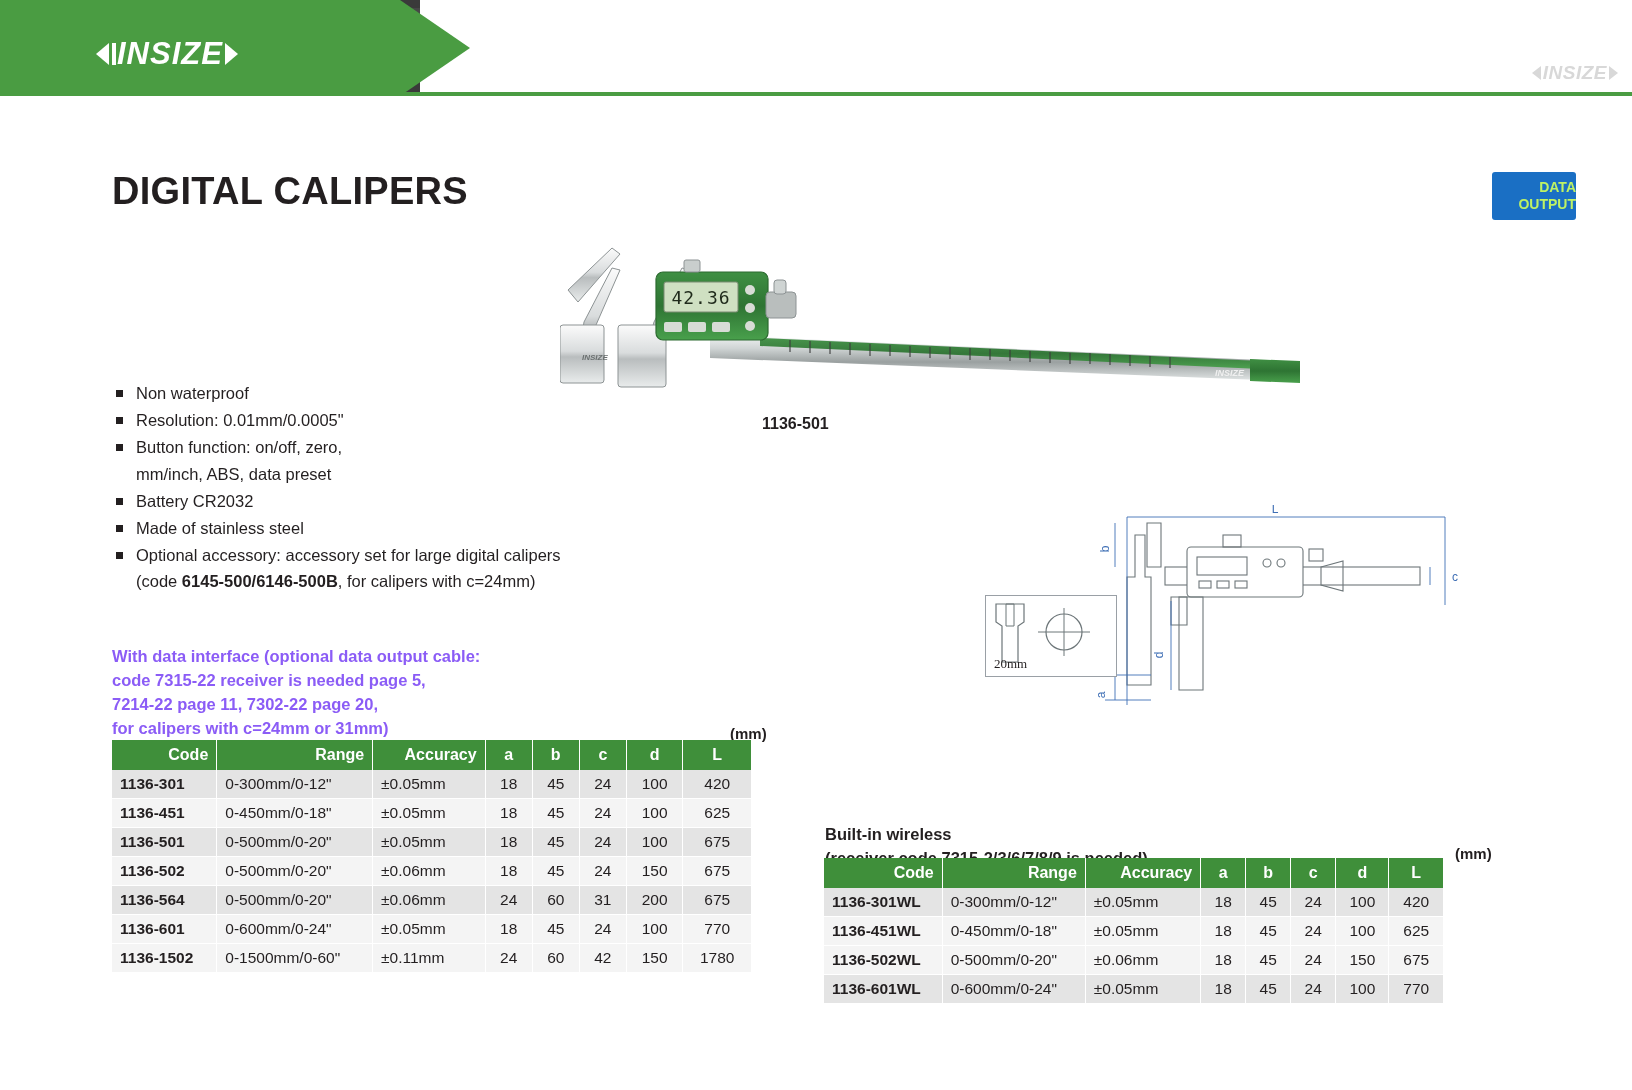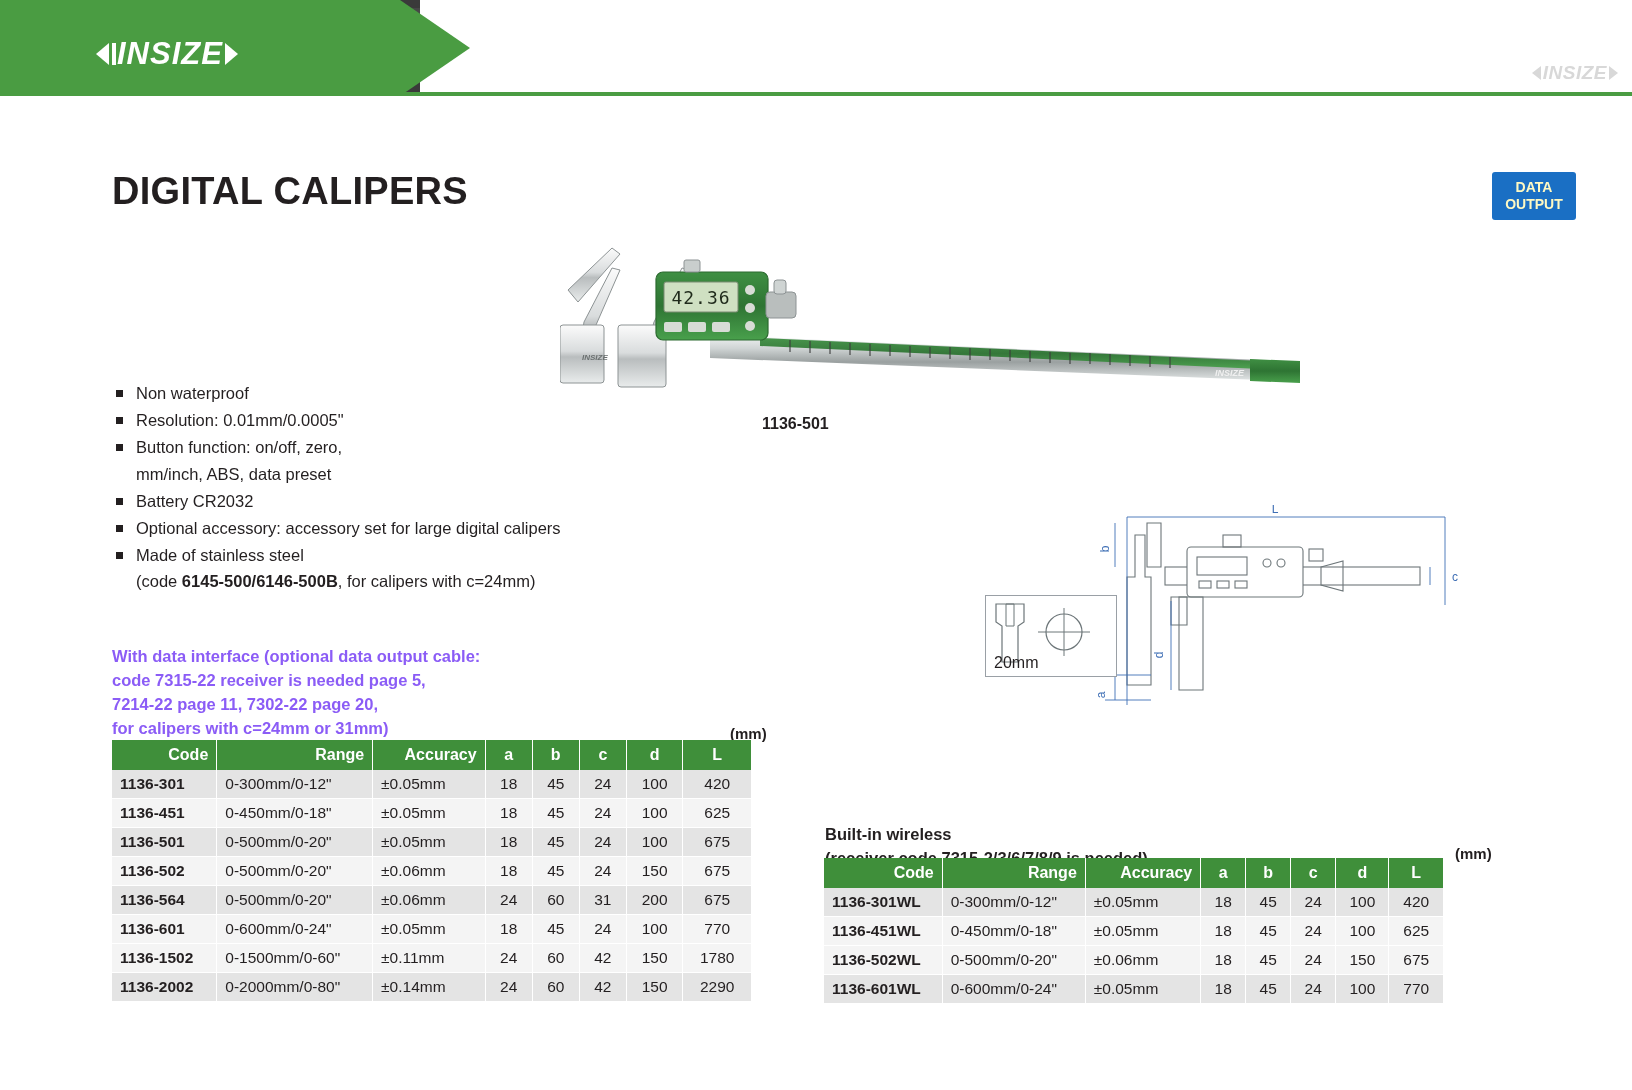--- a/index.html
+++ b/index.html
@@ -104,26 +104,26 @@
     letter-spacing: 0.3px;
   }
 
   
   .data-output-badge {
     position: absolute;
     right: 56px; top: 172px;
     width: 84px; height: 48px;
     background: #1a6fc4;
     border-radius: 3px;
-    color: #fef9c3;
+    color: #bef264;
     font-size: 14px;
     font-weight: bold;
     display: flex;
     flex-direction: column;
-    align-items: center;
+    align-items: flex-end;
     justify-content: center;
     line-height: 1.25;
   }
 
   
   .bullets {
     position: absolute;
     left: 114px; top: 382px;
     width: 620px;
     font-size: 16.5px;
@@ -171,22 +171,23 @@
   .insert-box {
     position: absolute;
     left: 985px; top: 595px;
     width: 130px; height: 80px;
     border: 1px solid #9aa0a6;
     background: #fff;
   }
   .insert-label {
     position: absolute;
     left: 8px; bottom: 4px;
-    font-size: 16px;
-    color: #231f20;
+    font-size: 13px;
+    color: #231f20;
+    font-family: Liberation Serif, serif;
   }
 
   
   .left-heading {
     position: absolute;
     left: 112px; top: 645px;
     font-size: 16.5px;
     font-weight: bold;
     color: #8b5cf6;
     line-height: 1.45;
@@ -375,22 +376,22 @@
   </svg>
 </div>
 <div class="caliper-caption">1136-501</div>
 
 <div class="bullets">
   <div class="bullet-row">Non waterproof</div>
   <div class="bullet-row">Resolution: 0.01mm/0.0005"</div>
   <div class="bullet-row">Button function: on/off, zero,</div>
   <div class="bullet-sub">mm/inch, ABS, data preset</div>
   <div class="bullet-row">Battery CR2032</div>
+  <div class="bullet-row">Made of stainless steel</div>
   <div class="bullet-row">Optional accessory: accessory set for large digital calipers</div>
-  <div class="bullet-row">Made of stainless steel</div>
   <div class="bullet-sub"><span>(code </span><b>6145-500/6146-500B</b><span>, for calipers with c=24mm)</span></div>
 </div>
 
 <div class="diagram">
   <svg width="525" height="225" viewBox="0 0 525 225">
     <g stroke="#6d7679" stroke-width="1.1" fill="none">
 
       <rect x="190" y="62" width="255" height="18"></rect>
 
       <rect x="212" y="42" width="116" height="50" rx="4" fill="#fff"></rect>
@@ -529,30 +530,20 @@
       <tr class="even">
         <td class="code">1136-1502</td>
         <td>0-1500mm/0-60"</td>
         <td>±0.11mm</td>
         <td class="c">24</td>
         <td class="c">60</td>
         <td class="c">42</td>
         <td class="c">150</td>
         <td class="c">1780</td>
       </tr>
-      <tr class="odd">
-        <td class="code">1136-2002</td>
-        <td>0-2000mm/0-80"</td>
-        <td>±0.14mm</td>
-        <td class="c">24</td>
-        <td class="c">60</td>
-        <td class="c">42</td>
-        <td class="c">150</td>
-        <td class="c">2290</td>
-      </tr>
     </tbody>
 </table>
 
 <div class="right-heading">
   <div>Built-in wireless</div>
   <div>(receiver code 7315-2/3/6/7/8/9 is needed)</div>
 </div>
 <div class="mm-right">(mm)</div>
 
 <table class="spec" id="table-right">

